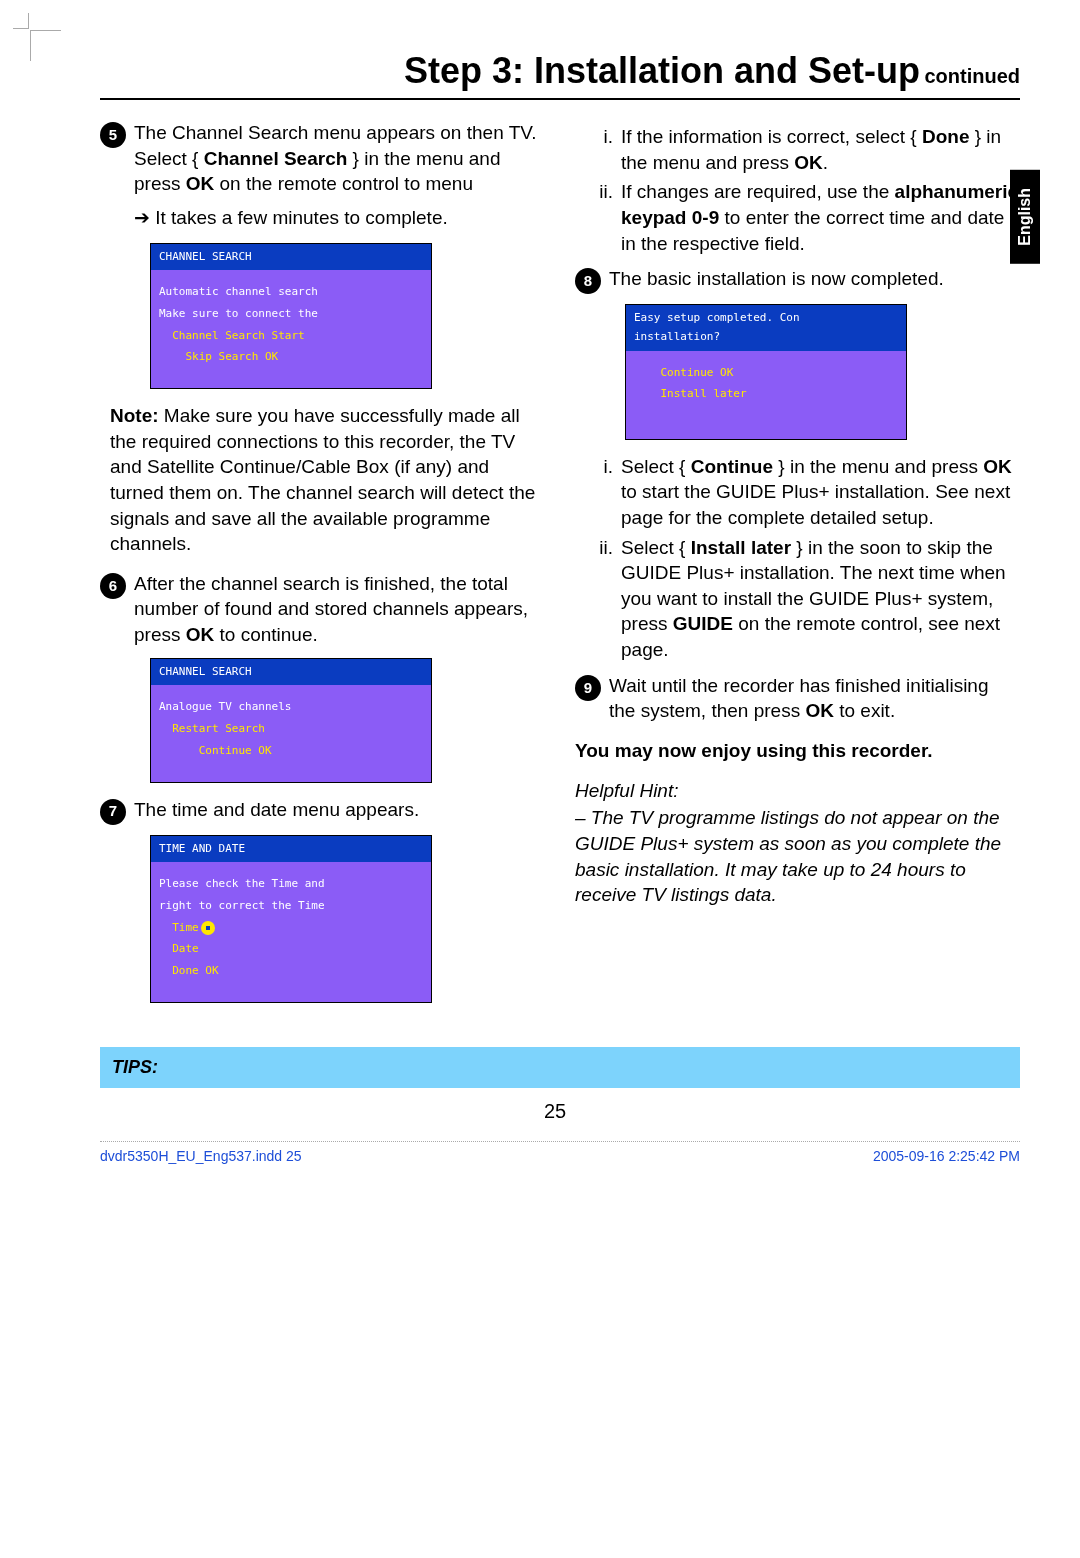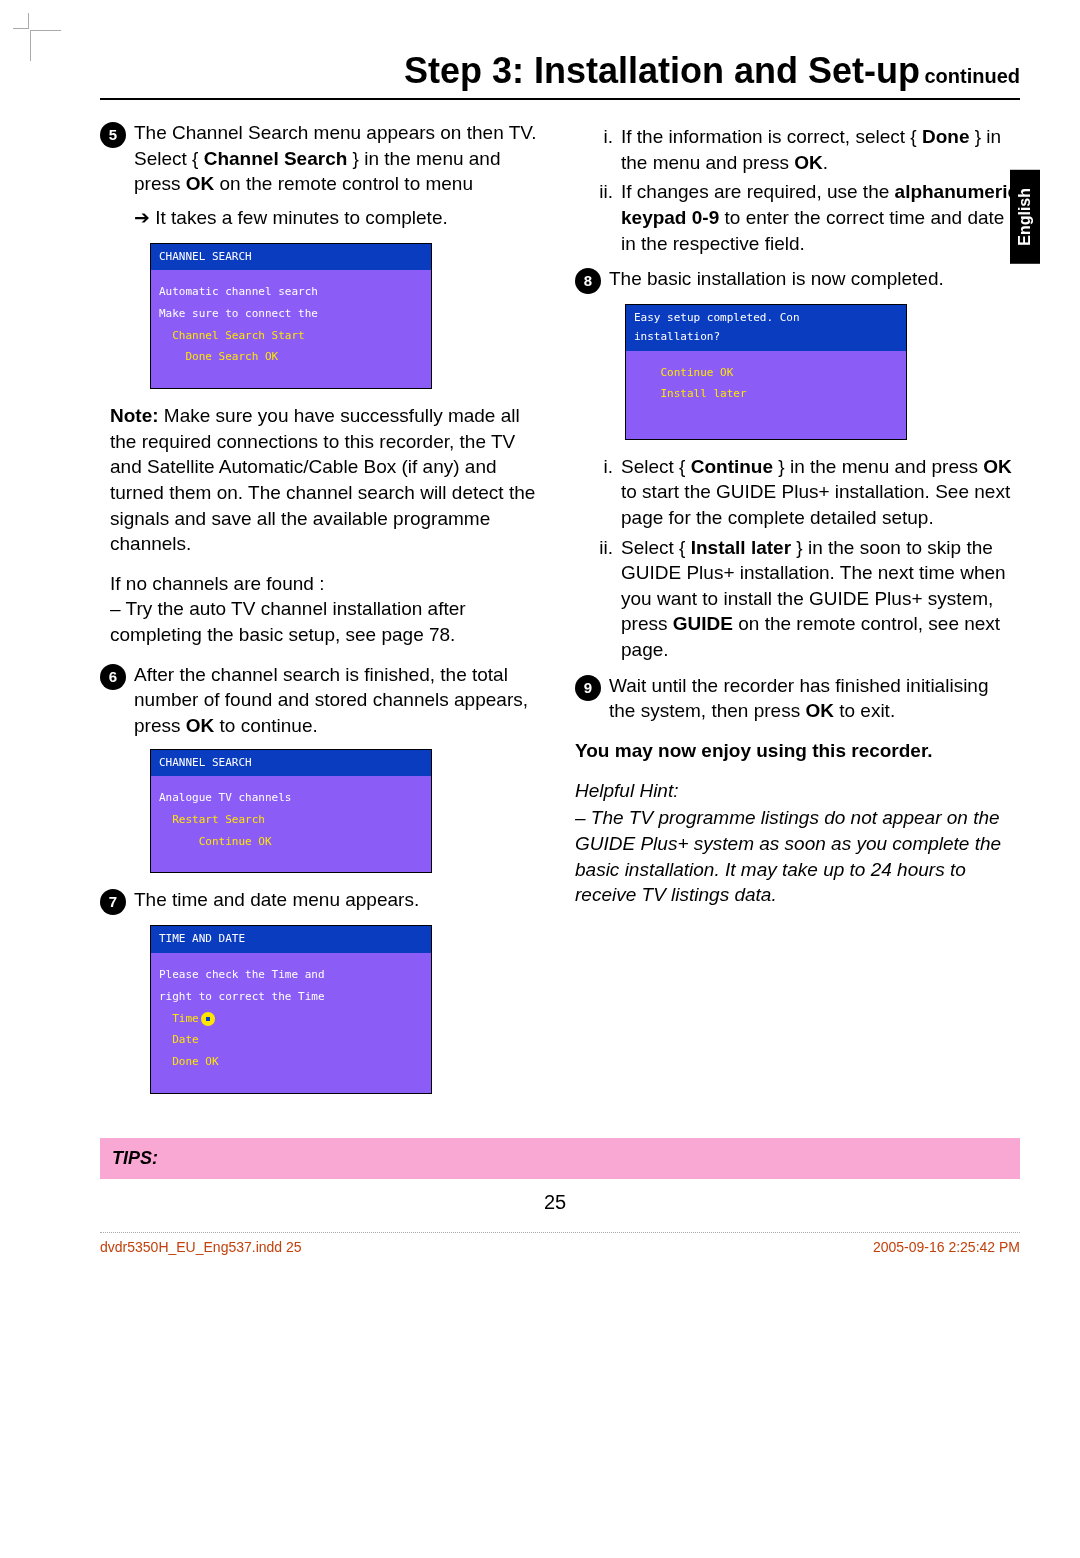--- a/index.html
+++ b/index.html
@@ -22,25 +22,25 @@
 .sub-item .roman { flex:0 0 28px; text-align:right; margin-right:8px; }
 .sub-item .sb { flex:1; }
 .bold { font-weight:bold;text-align:center; }
 .osd { width:280px; border:1px solid #000; margin:10px 0 14px 50px; font-family:monospace; font-size:11px; line-height:1.7; color:#fff; }
 .osd-title { background:#0a3cc0; padding:4px 8px; font-size:11px; text-align:left; }
 .osd-body { background:#8b5cf6; padding:10px 8px 18px 8px; min-height:60px; }
 .osd-body .yline { color:#ffe600; margin:3px 0; }
 .osd-body .yline .nav { display:inline-block; width:14px; height:14px; border-radius:50%; background:#ffe600; position:relative; vertical-align:middle; margin:0 2px; }
 .osd-body .yline .nav::before { content:""; position:absolute; width:4px; height:4px; background:#0a3cc0; top:5px; left:5px; }
 .osd-body .wline { color:#fff; margin:3px 0; }
-.tips { background:#f9a8d4; padding:10px 12px; font-size:18px; margin-top:30px; display:flex; }
+.tips { background:#7dd3fc; padding:10px 12px; font-size:18px; margin-top:30px; display:flex; }
 .tips .label { font-style:italic; font-weight:bold; margin-right:16px; }
 .tips .txt { flex:1; }
 .page-num { text-align:center; font-size:20px; margin:12px 10px 0 0; }
-.footer { display:flex; justify-content:space-between; font-size:14px; color:#c2410c; border-top:1px dotted #aaa; padding-top:6px; margin-top:18px; }
+.footer { display:flex; justify-content:space-between; font-size:14px; color:#1d4ed8; border-top:1px dotted #aaa; padding-top:6px; margin-top:18px; }
 .enjoy { font-weight:bold; margin:14px 0; }
 .hint-label { font-style:italic; margin-top:10px; }
 .hint-body { font-style:italic; margin-top:2px; }
 </style>
 </head>
 <body>
 
 <div class="page">
   <div class="crop-marks"></div>
   <div class="crop-marks2"></div>
@@ -63,32 +63,28 @@
         </div>
       </div>
       <div class="arrow-line">It takes a few minutes to complete.</div>
 
       <div class="osd">
         <div class="osd-title">CHANNEL SEARCH</div>
         <div class="osd-body">
           <div class="wline">Automatic channel search</div>
           <div class="wline">Make sure to connect the</div>
           <div class="yline">&nbsp;&nbsp;<span>Channel Search   Start</span></div>
-          <div class="yline">&nbsp;&nbsp;&nbsp;&nbsp;<span>Done Search      OK</span></div>
+          <div class="yline">&nbsp;&nbsp;&nbsp;&nbsp;<span>Skip Search      OK</span></div>
         </div>
       </div>
 
       <div class="note-block">
-        <span class="bold">Note:</span><span> Make sure you have successfully made all the required connections to this recorder, the TV and Satellite Automatic/Cable Box (if any) and turned them on. The channel search will detect the signals and save all the available programme channels.</span>
+        <span class="bold">Note:</span><span> Make sure you have successfully made all the required connections to this recorder, the TV and Satellite Continue/Cable Box (if any) and turned them on. The channel search will detect the signals and save all the available programme channels.</span>
       </div>
 
-      <div class="plain-block">
-        <div>If no channels are found :</div>
-        <div>– Try the auto TV channel installation after completing the basic setup, see page 78.</div>
-      </div>
 
       <div class="step">
         <div class="bullet">6</div>
         <div class="step-body">
           <span>After the channel search is finished, the total number of found and stored channels appears, press </span><span class="bold">OK</span><span> to continue.</span>
         </div>
       </div>
 
       <div class="osd">
         <div class="osd-title">CHANNEL SEARCH</div>

